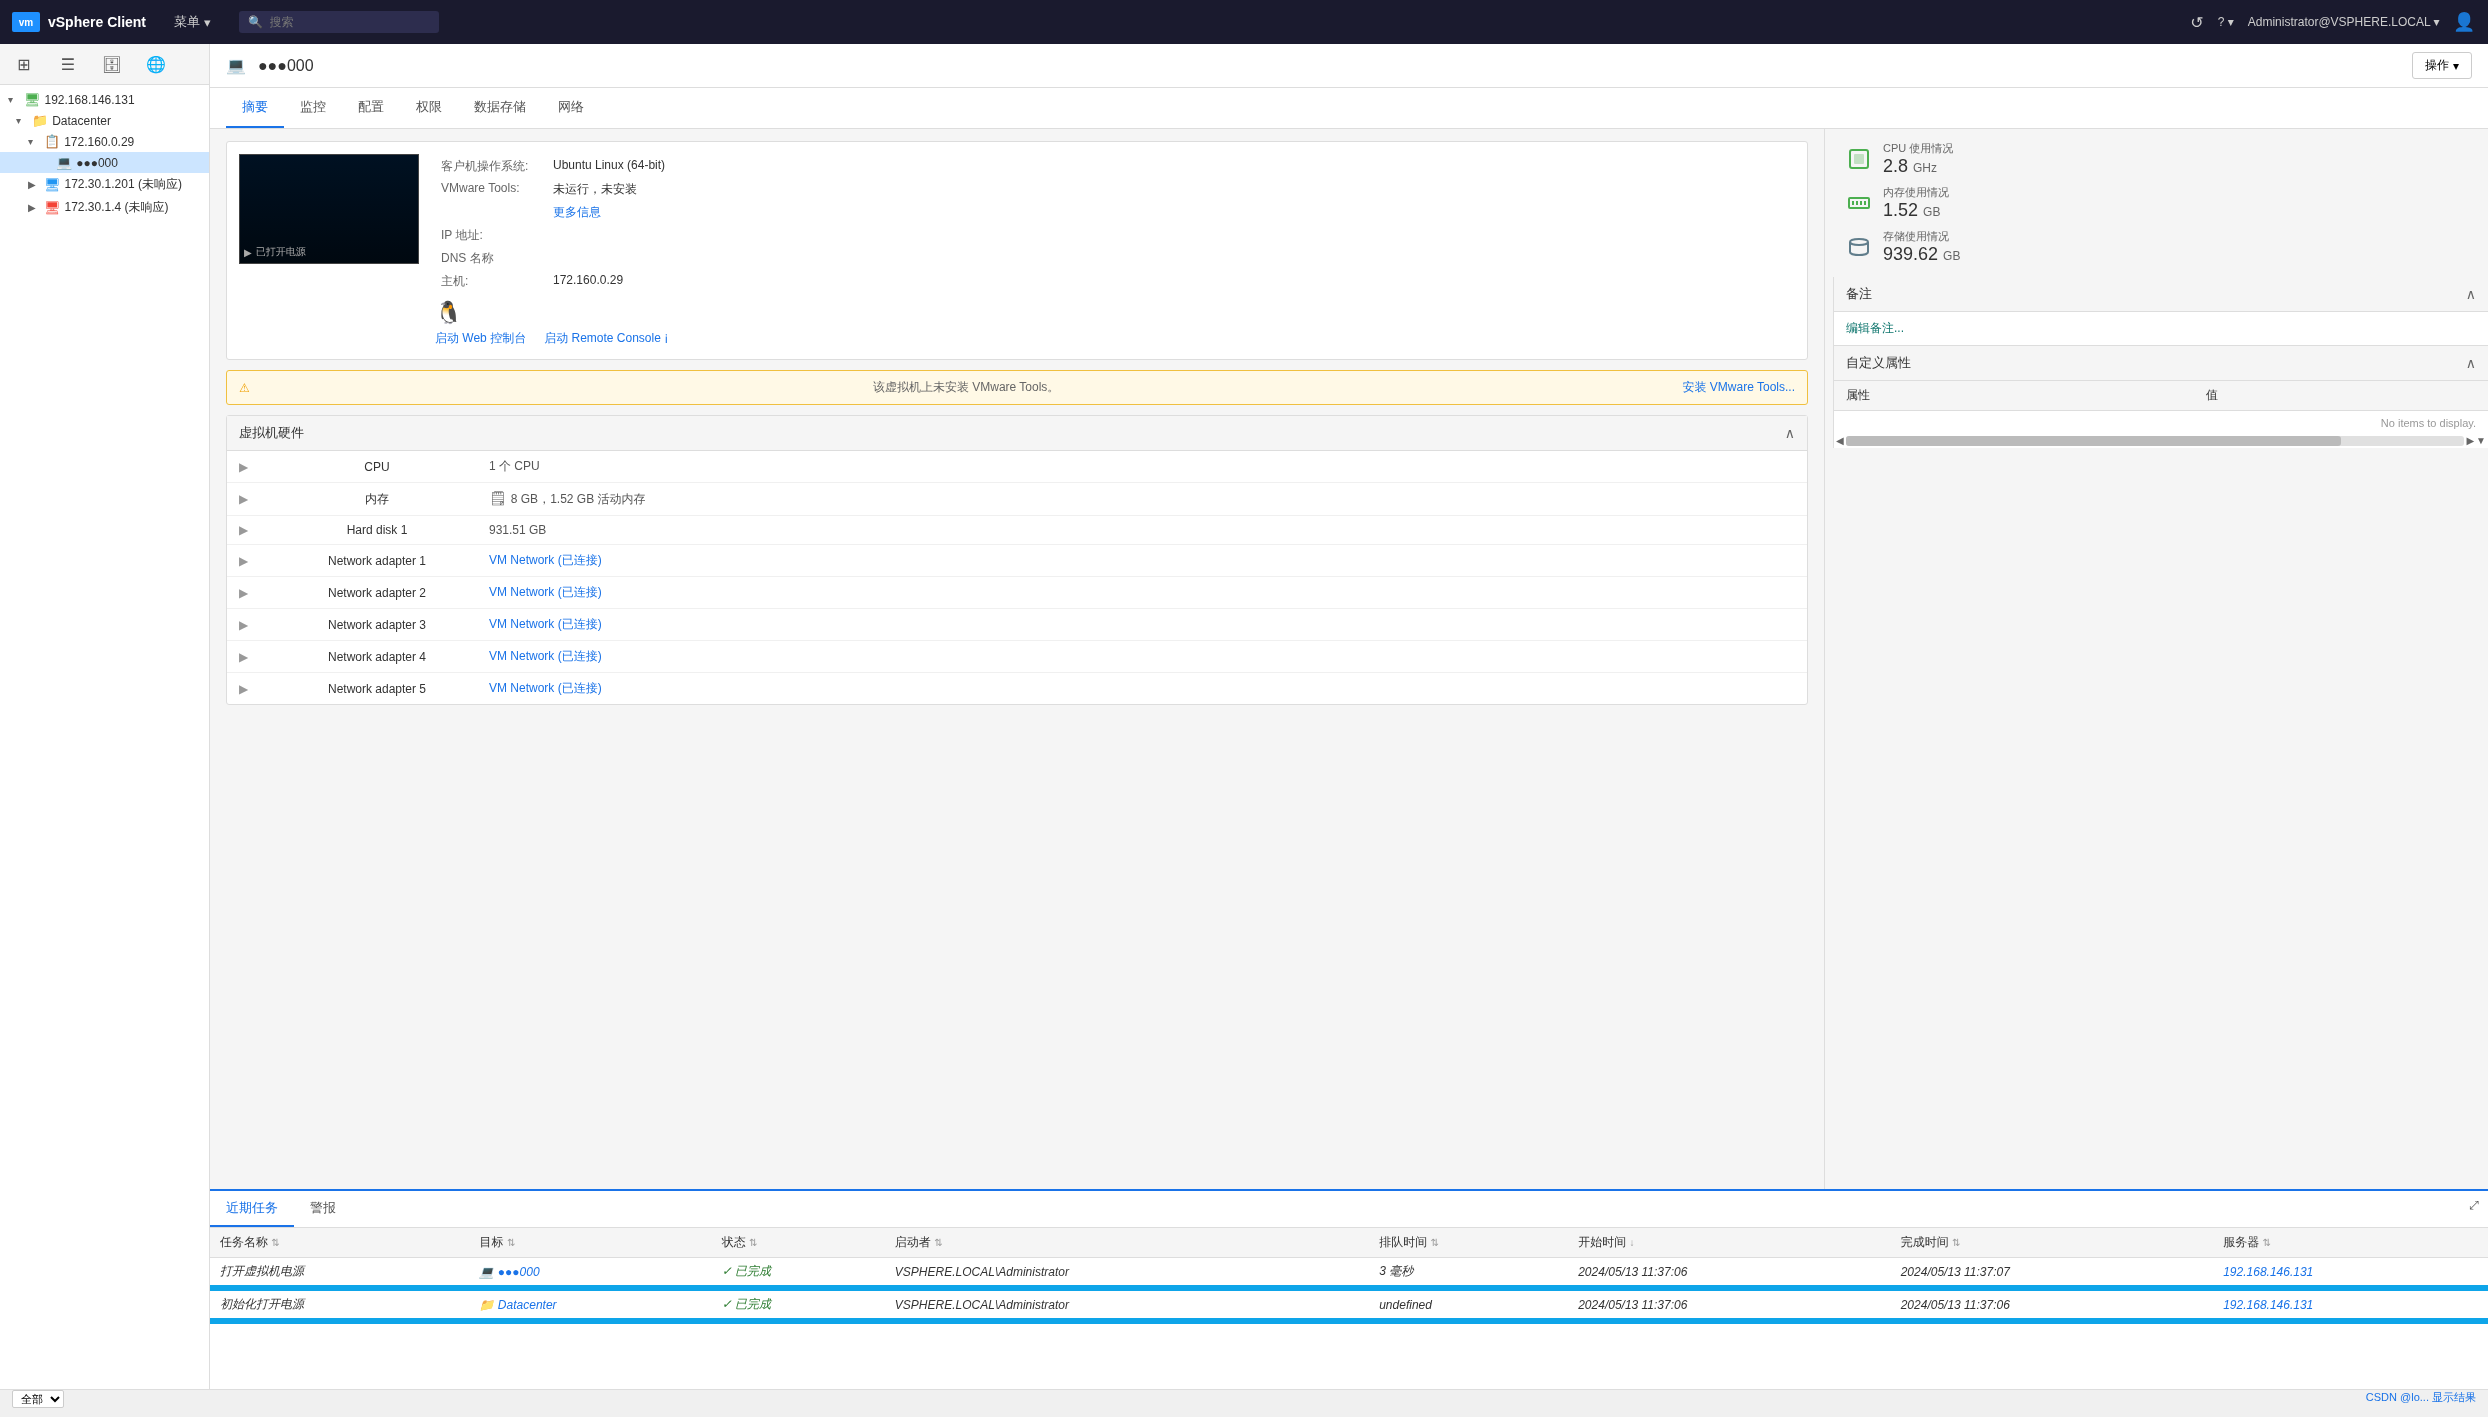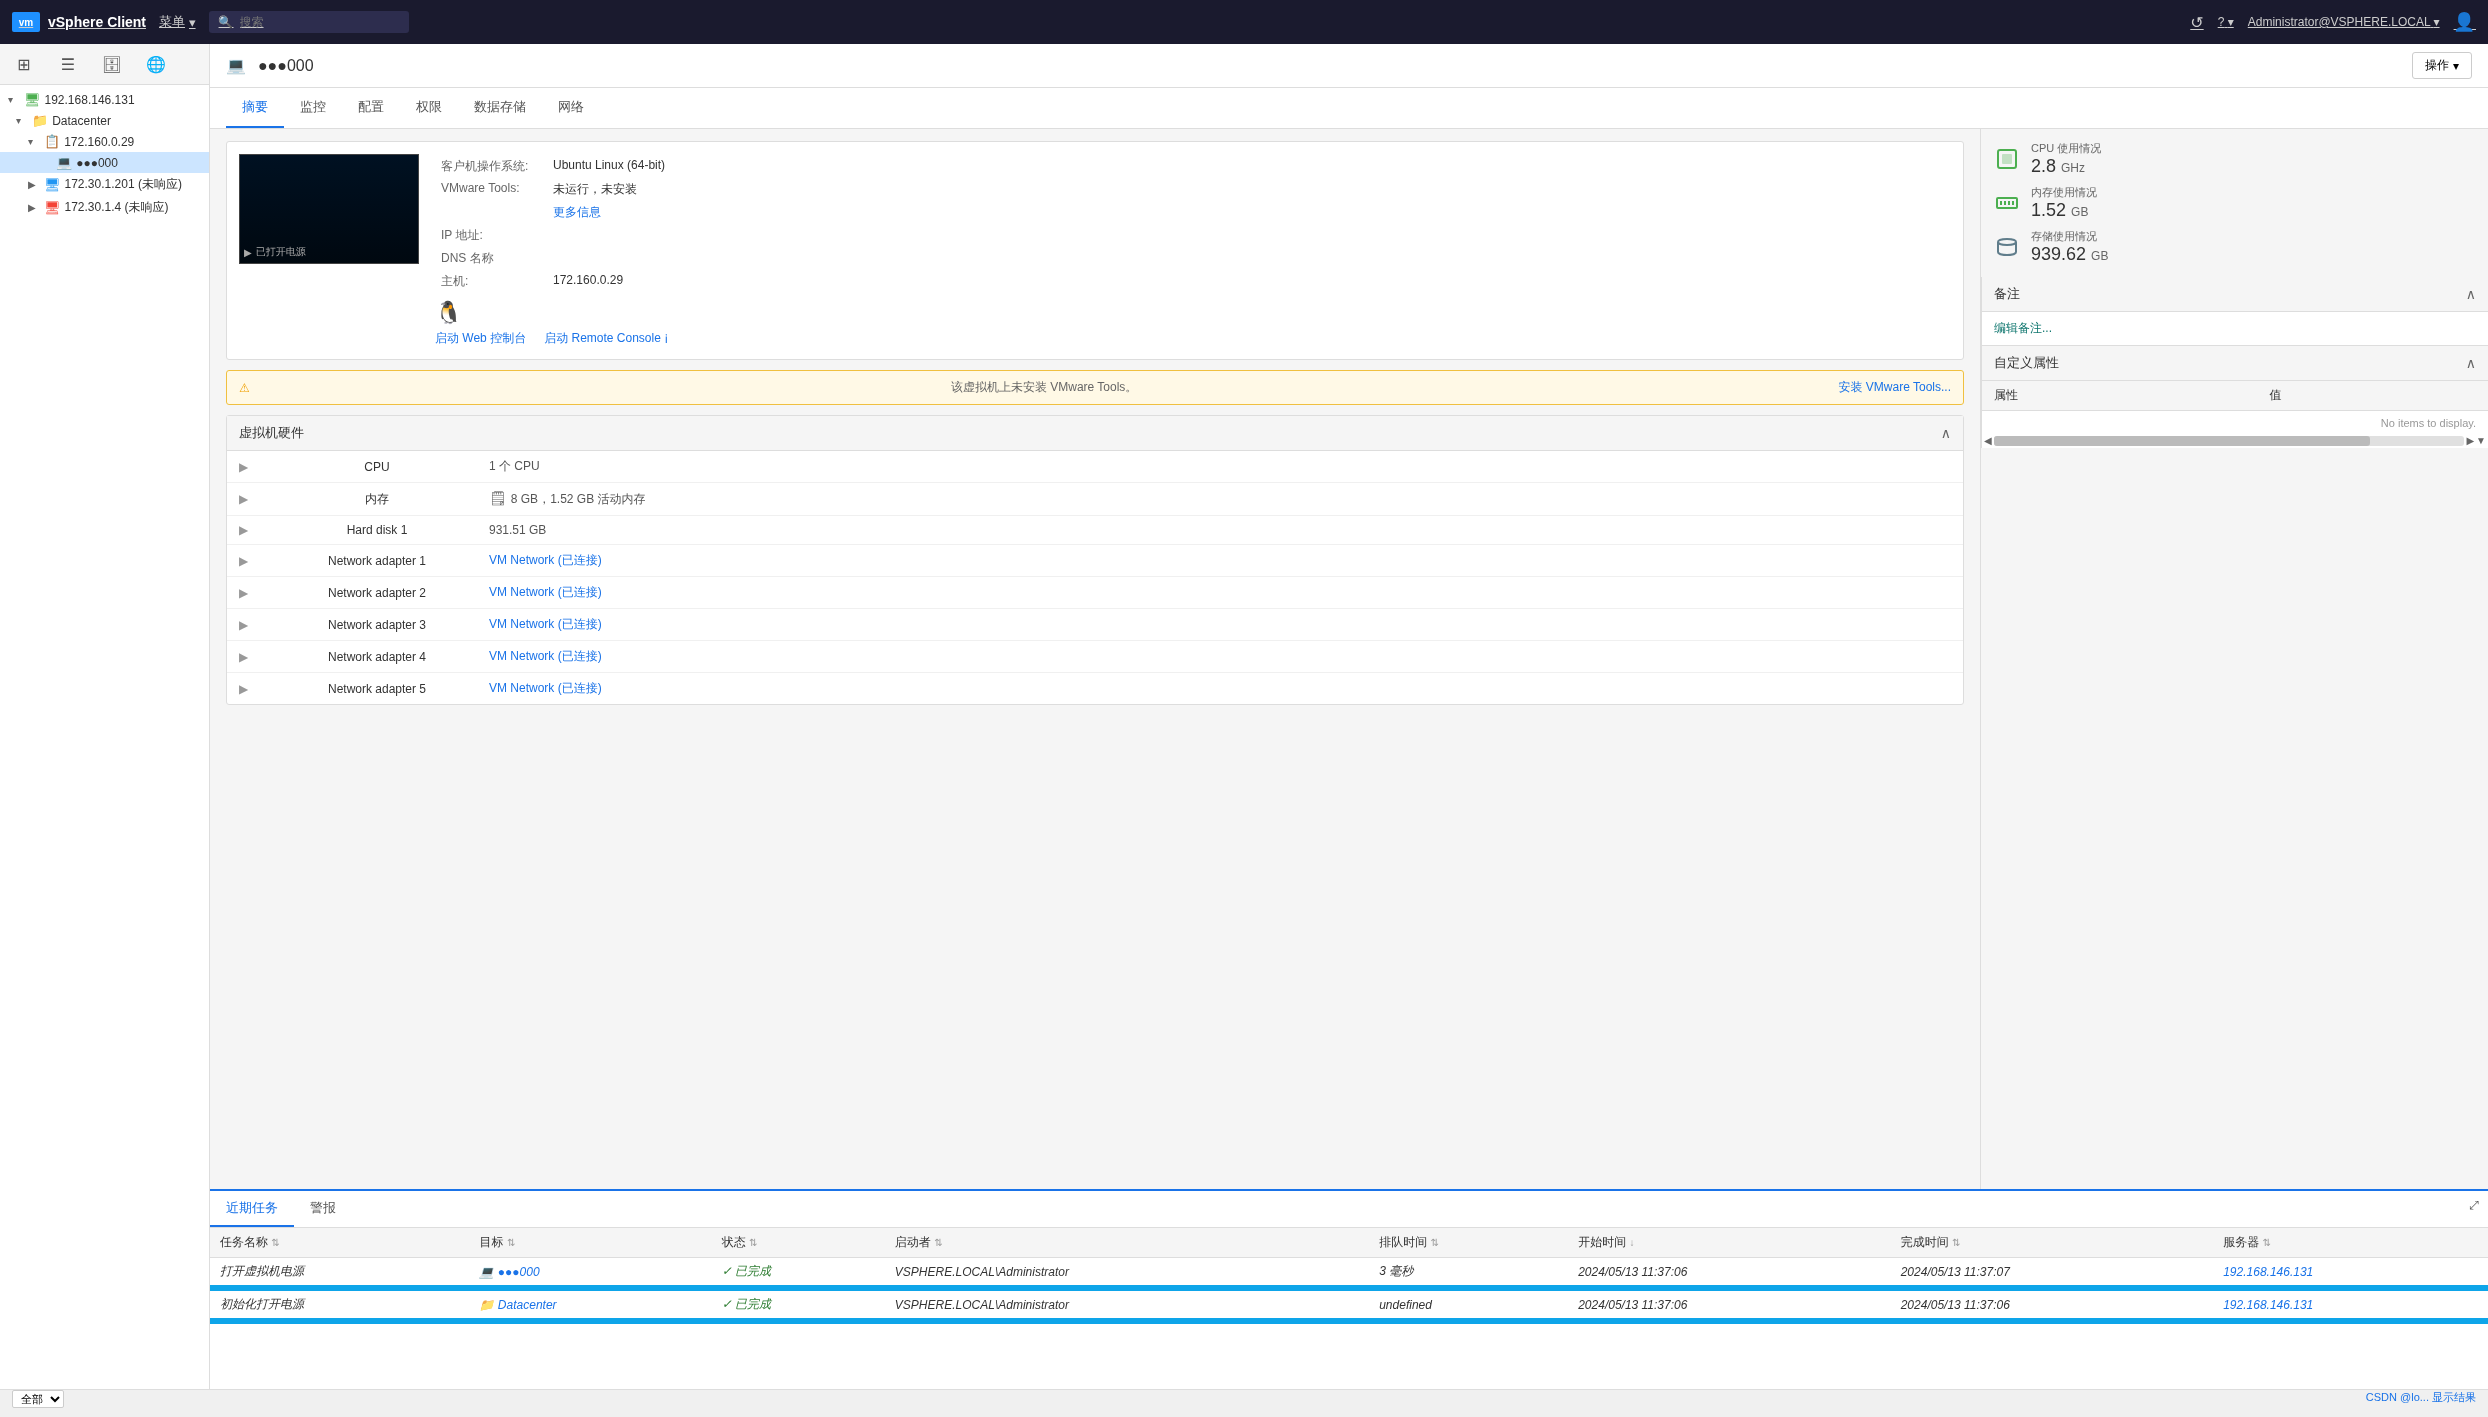--- a/index.html
+++ b/index.html
@@ -1,19 +1,19 @@
 <!DOCTYPE html>
 <html><head>
   <meta charset="utf-8">
   <style>
     * { box-sizing: border-box; margin: 0; padding: 0; }
     body { font-family: "Microsoft YaHei", "PingFang SC", Arial, sans-serif; font-size: 12px; background: #f0f0f0; color: #333; overflow: hidden; height: 100vh; display: flex; flex-direction: column; }
 
     
-    .top-nav { background: #1a1a2e; color: #ccc; height: 44px; display: flex; align-items: center; padding: 0 12px; gap: 13px; flex-shrink: 0; text-decoration: underline; }
+    .top-nav { background: #1a1a2e; color: #ccc; height: 44px; display: flex; align-items: center; padding: 0 12px; gap: 28px; flex-shrink: 0; }
     .top-nav .logo { display: flex; align-items: center; gap: 8px; color: white; font-weight: bold; font-size: 14px; }
     .top-nav .logo .vm-icon { width: 28px; height: 20px; background: #1e90ff; display: flex; align-items: center; justify-content: center; font-size: 10px; font-weight: bold; color: white; border-radius: 2px; }
     .top-nav .menu-btn { color: #ccc; cursor: pointer; font-size: 13px; display: flex; align-items: center; gap: 4px; }
     .top-nav .search-area { display: flex; align-items: center; gap: 6px; background: #2d2d4e; border-radius: 3px; padding: 4px 10px; flex: 0 0 200px; }
     .top-nav .search-area input { background: transparent; border: none; outline: none; color: #ccc; font-size: 12px; width: 140px; }
     .top-nav .right-actions { margin-left: auto; display: flex; align-items: center; gap: 14px; color: #ccc; }
     .top-nav .right-actions .user-info { font-size: 12px; cursor: pointer; }
 
     
     .main-layout { display: flex; flex: 1; overflow: hidden; }
@@ -333,21 +333,21 @@
                 <td><span class="expand-btn">▶</span></td>
                 <td>Network adapter 5</td>
                 <td><span class="link">VM Network (已连接)</span></td>
               </tr>
             </tbody>
               </table>
           </div>
 
         </div>
 
-        <div style="display:flex;flex-direction:column;width:508px;flex-shrink:0;background:#f5f5f5;border-left:1px solid #ddd;">
+        <div style="display:flex;flex-direction:column;width:664px;flex-shrink:0;background:#f5f5f5;border-left:1px solid #ddd;padding-left:8px;">
 
           <div class="right-stats">
             <div class="stat-item">
               <div class="stat-icon">
                 <svg width="24" height="24" viewBox="0 0 24 24">
                     <rect x="3" y="3" width="18" height="18" rx="2" fill="none" stroke="#4caf50" stroke-width="2"></rect>
                     <rect x="7" y="7" width="10" height="10" rx="1" fill="#4caf50" opacity="0.3"></rect>
                   </svg>
               </div>
               <div class="stat-info">

